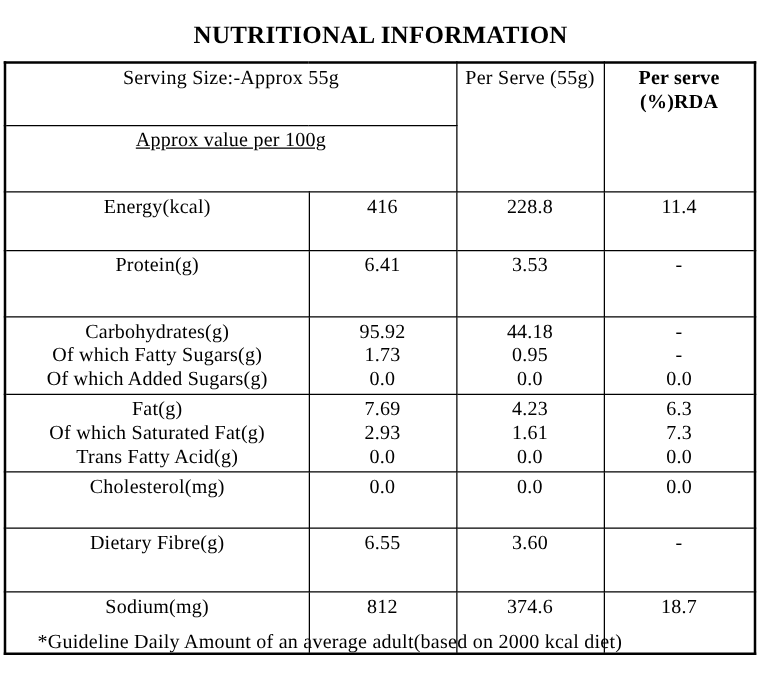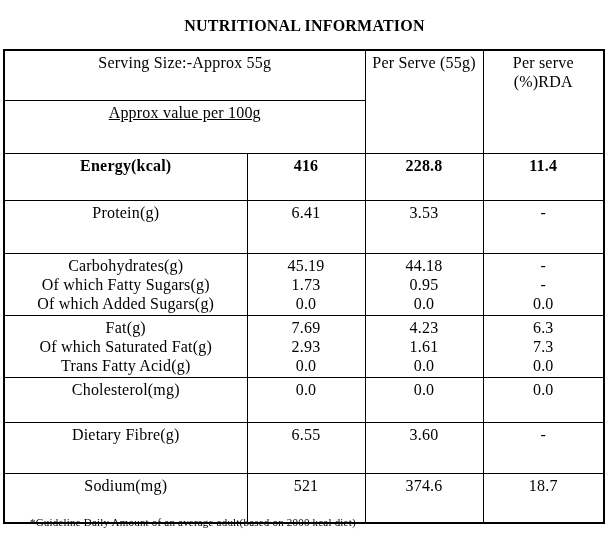--- a/index.html
+++ b/index.html
@@ -15,21 +15,21 @@
     color: #000000;
     font-family: "Liberation Serif", serif;
     overflow: hidden;
   }
   .title {
     position: absolute;
     top: 17px;
     left: 0;
     width: 100%;
     text-align: center;
-    font-size: 16px;
+    font-size: 20px;
     font-weight: bold;
     letter-spacing: 0.2px;
   }
   table.nutrition {
     position: absolute;
     top: 49px;
     left: 3px;
     width: 600px;
     border-collapse: collapse;
     table-layout: fixed;
@@ -40,36 +40,36 @@
     vertical-align: top;
     padding: 2px 6px;
     font-size: 16px;
     line-height: 19px;
     letter-spacing: 0.2px;
     overflow: hidden;
     text-align: center;
   }
   .r-serving   { height: 50px; }
   .r-approx    { height: 53px; }
-  .r-energy    { height: 47px; font-weight: bold; }
+  .r-energy    { height: 47px; }
   .r-protein   { height: 53px; padding-left: 19px; }
   .r-carbs     { height: 57px; }
   .r-fat       { height: 57px; padding-left: 45px; }
   .r-chol      { height: 45px; }
   .r-fibre     { height: 51px; padding-left: 36px; }
   .r-sodium    { height: 50px; }
   td.center { text-align: center; }
   td.approx-cell { padding-top: 8px; text-decoration: underline; }
-  td.rda-head { text-align: center; }
+  td.rda-head { text-align: center; font-weight: bold; }
   .nowrap { white-space: nowrap; }
   .footnote {
     position: absolute;
     left: 30px;
-    top: 516px;
-    font-size: 11px;
+    top: 505px;
+    font-size: 16px;
     letter-spacing: 0.2px;
   }
 </style>
 </head>
 <body>
 
 <div class="page">
 
   <div class="title">NUTRITIONAL INFORMATION</div>
 
@@ -129,21 +129,21 @@
       </td>
     </tr>
 
     <tr class="r-carbs">
       <td>
         <div>Carbohydrates(g)</div>
         <div>Of which Fatty Sugars(g)</div>
         <div>Of which Added Sugars(g)</div>
       </td>
       <td>
-        <div>45.19</div>
+        <div>95.92</div>
         <div>1.73</div>
         <div>0.0</div>
       </td>
       <td>
         <div>44.18</div>
         <div>0.95</div>
         <div>0.0</div>
       </td>
       <td>
         <div>-</div>
@@ -203,21 +203,21 @@
       <td>
         <div>-</div>
       </td>
     </tr>
 
     <tr class="r-sodium">
       <td>
         <div>Sodium(mg)</div>
       </td>
       <td>
-        <div>521</div>
+        <div>812</div>
       </td>
       <td>
         <div>374.6</div>
       </td>
       <td>
         <div>18.7</div>
       </td>
     </tr>
   </tbody>
     </table>

